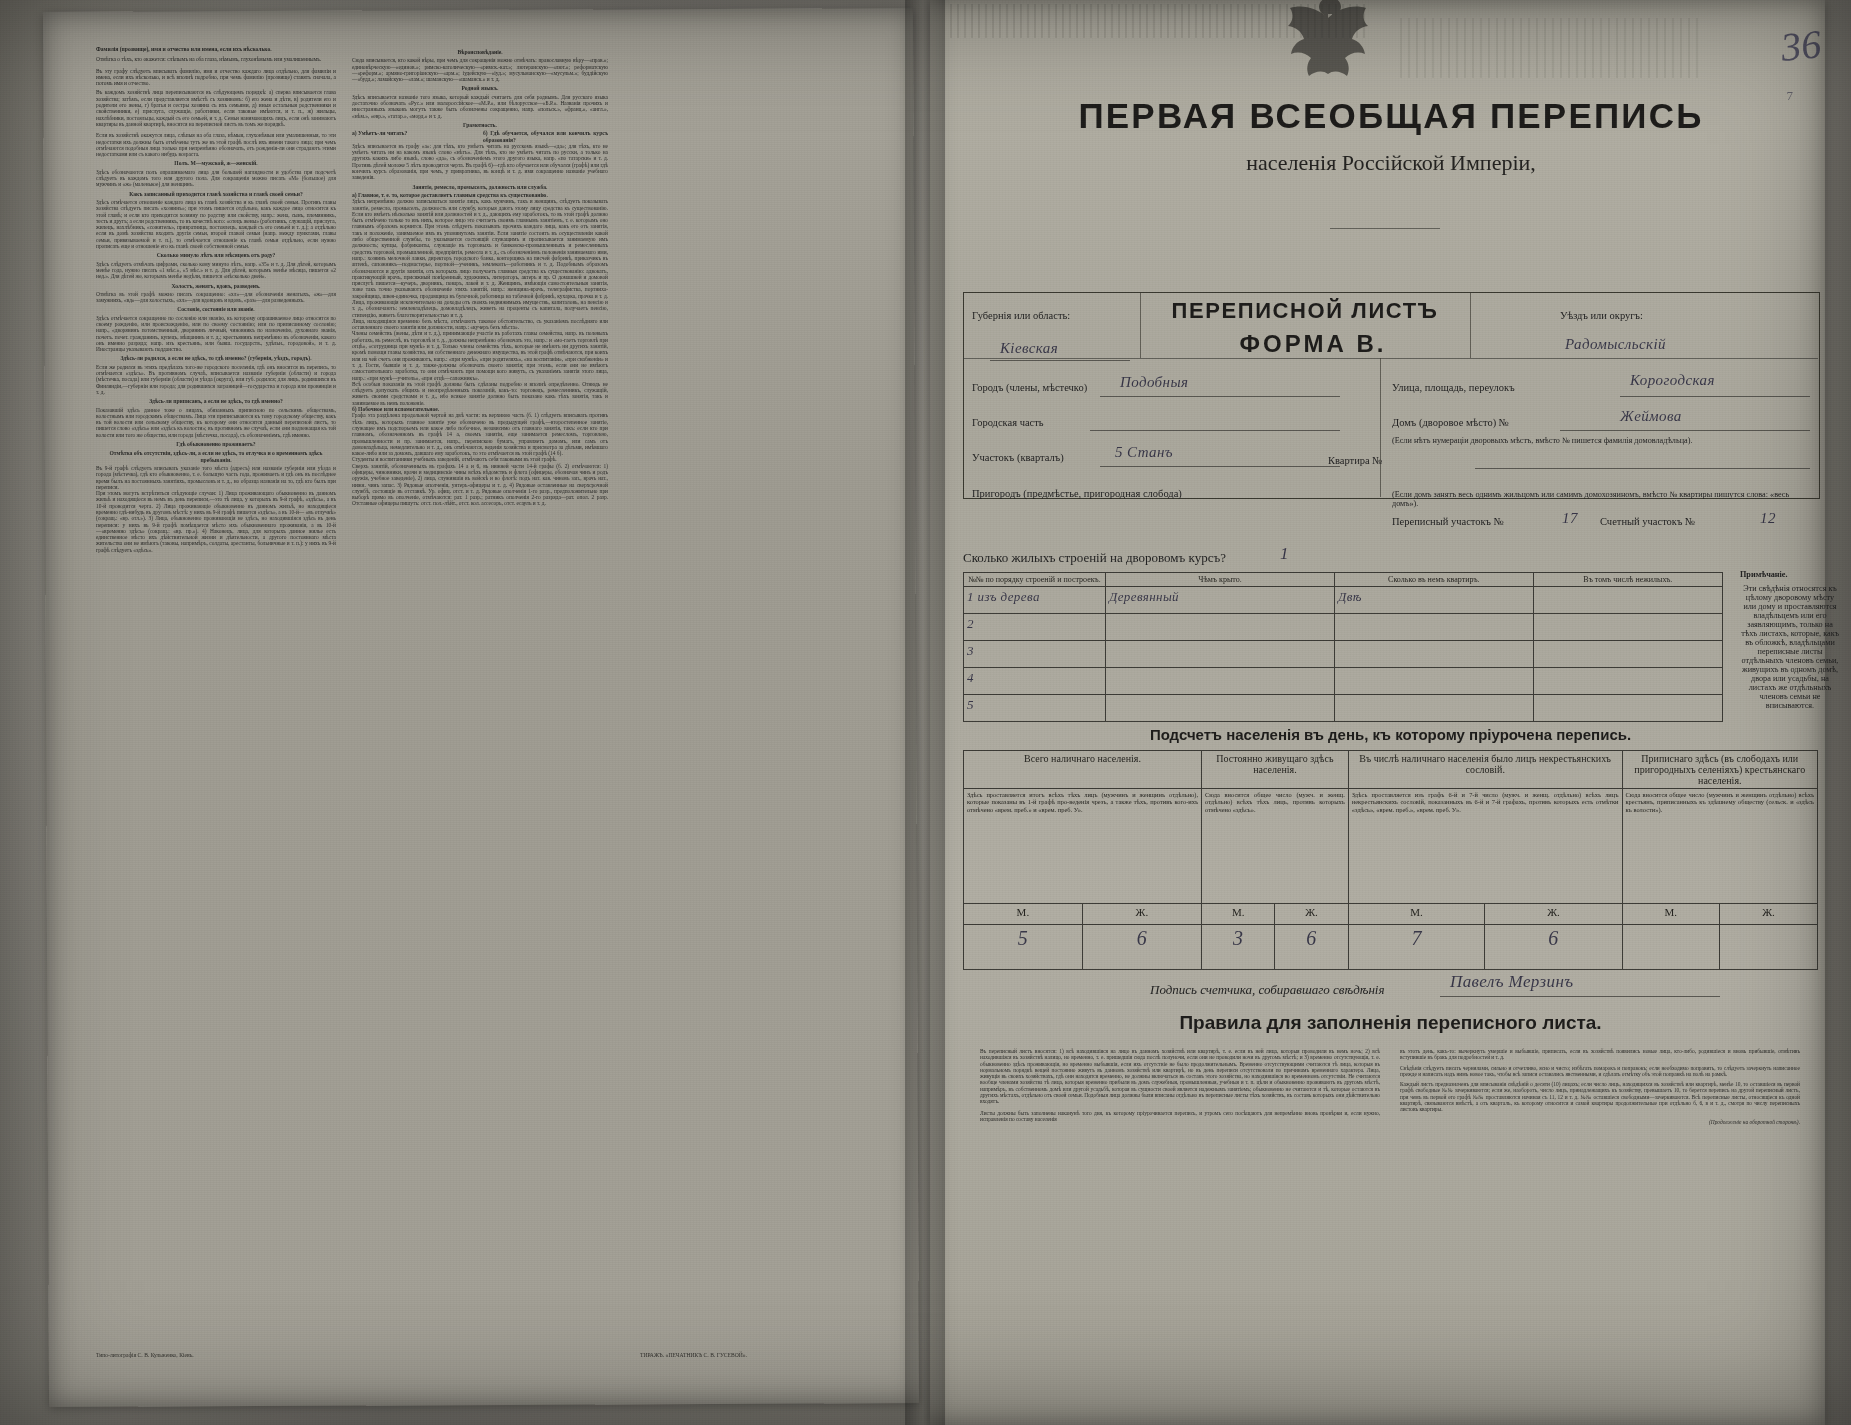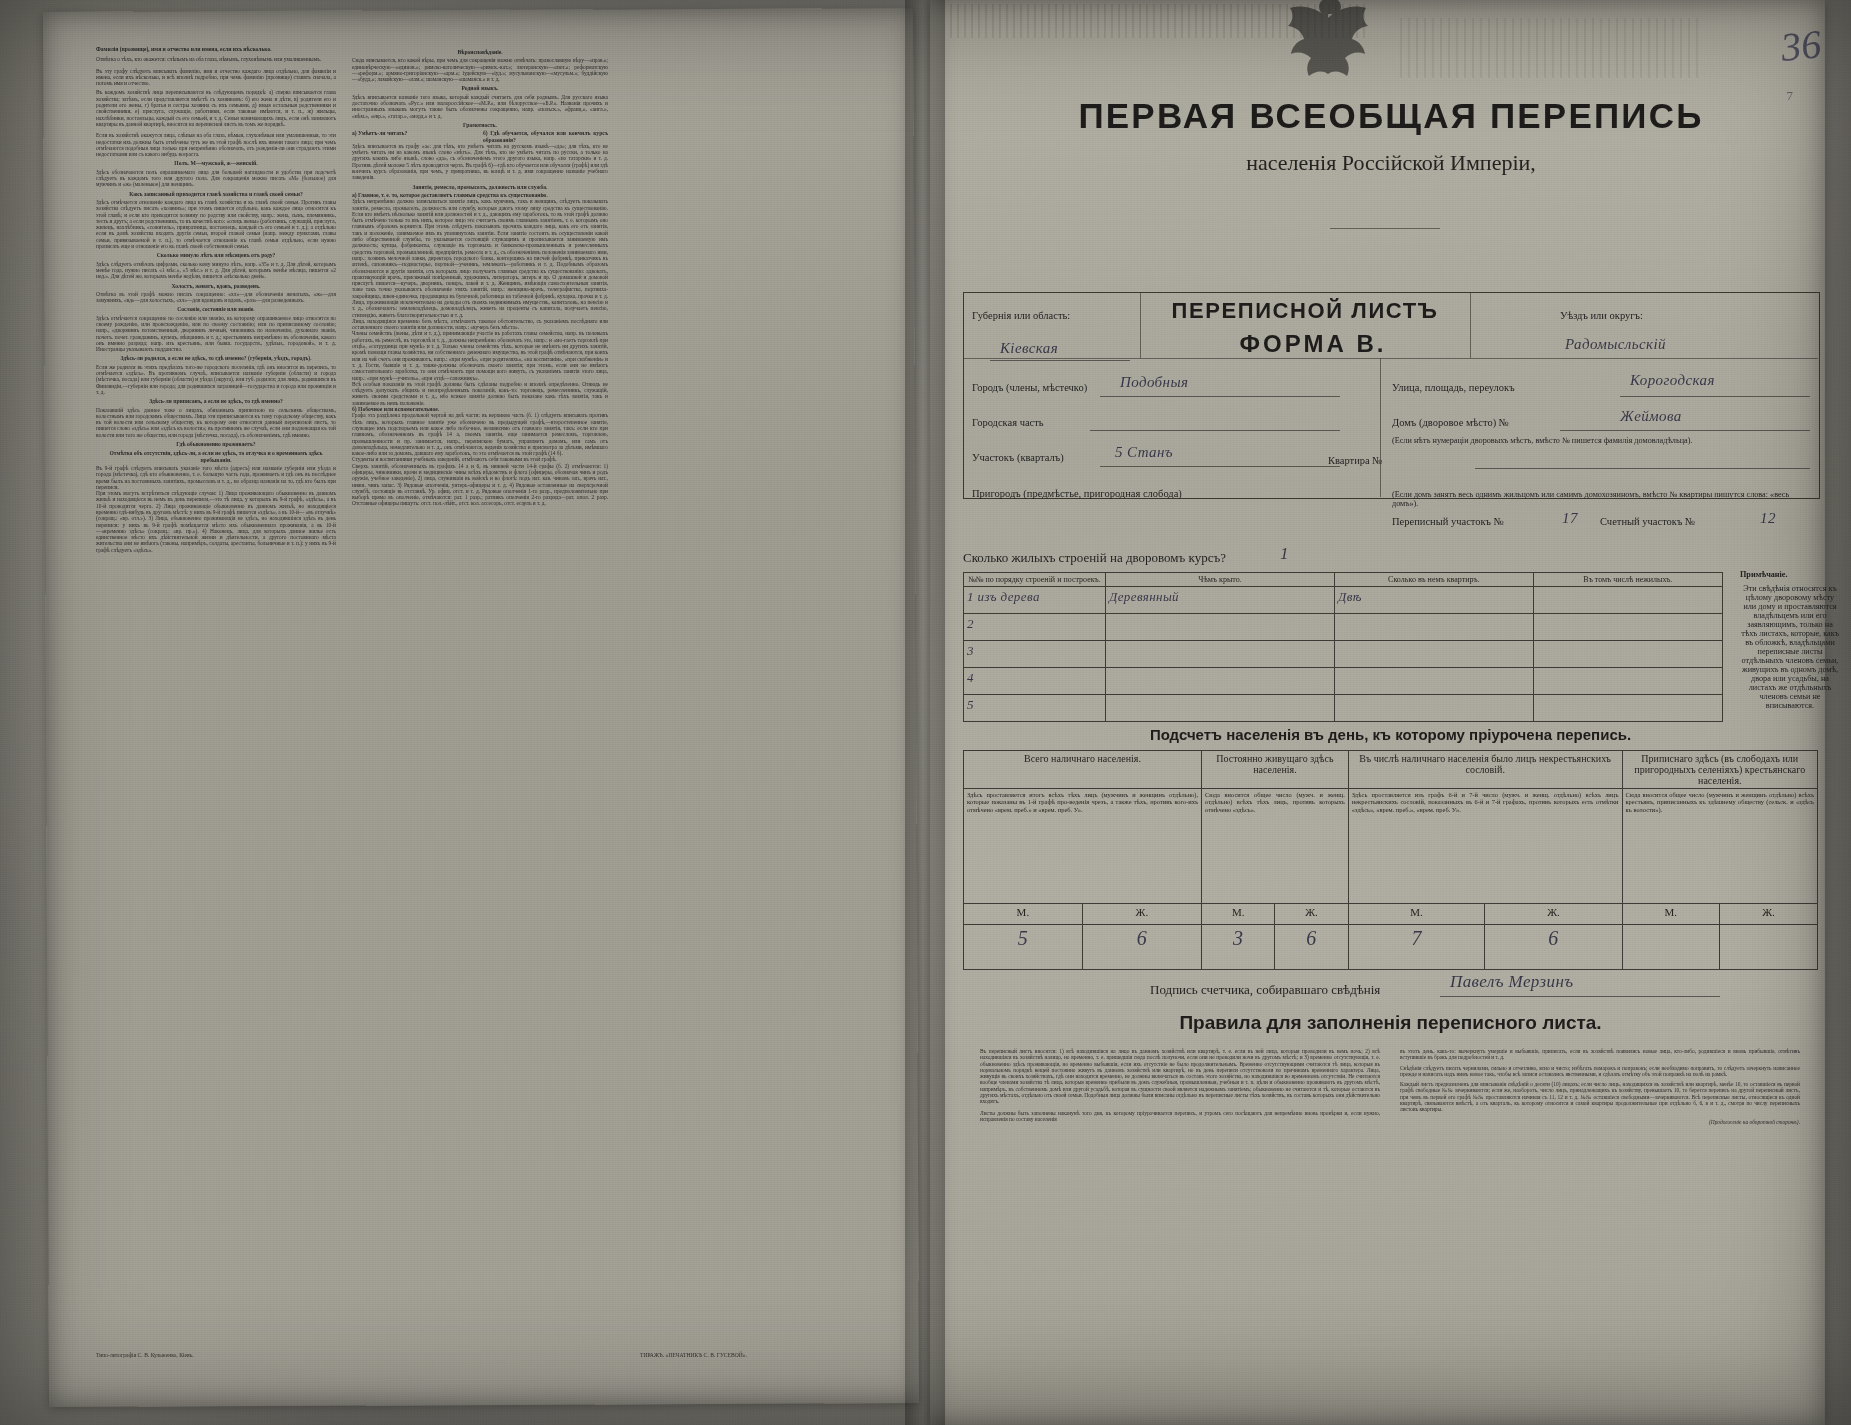--- a/index.html
+++ b/index.html
@@ -283,21 +283,21 @@
           <td style="text-align: center; height: 40px;"><span class="hand" style="font-size:20px">3</span></td>
           <td style="text-align: center; height: 40px;"><span class="hand" style="font-size:20px">6</span></td>
           <td style="text-align: center; height: 40px;"><span class="hand" style="font-size:20px">7</span></td>
           <td style="text-align: center; height: 40px;"><span class="hand" style="font-size:20px">6</span></td>
           <td style="text-align: center; height: 40px;"></td>
           <td style="text-align: center; height: 40px;"></td>
         </tr>
     </tbody>
   </table>
 
-  <div class="lbl" style="left:1150px;top:982px;font-size:13px;">Подпись счетчика, собиравшаго свѣдѣнія</div>
+  <div class="lbl" style="left:1150px;top:982px;font-size:13px;font-style:italic;">Подпись счетчика, собиравшаго свѣдѣнія</div>
   <span class="hand" style="position:absolute;left:1450px;top:972px;font-size:17px;">Павелъ Мерзинъ</span>
   <div class="hline" style="left:1440px;top:996px;width:280px;"></div>
 
   <div class="sec-title" style="left:963px;top:1012px;width:855px;text-align:center;font-size:19px;">Правила для заполненія переписного листа.</div>
 
   <div class="col" style="left:980px;top:1048px;width:400px;">
     <div>Въ переписный листъ вносятся: 1) всѣ находившіяся на лицо въ данномъ хозяйствѣ или квартирѣ, т. е. если въ ней лица, которыя проводили въ немъ ночь; 2) всѣ находившіяся въ хозяйствѣ налицо, но временно, т. е. пришедшія сюда послѣ полуночи, если они не проводили ночи въ другомъ мѣстѣ; и 3) временно отсутствующія, т. е. обыкновенно здѣсь проживающія, но временно выбывшія, если ихъ отсутствіе не было продолжительнымъ. Временно отсутствующими считаются тѣ лица, которыя въ нормальномъ порядкѣ вещей постоянно живутъ въ данномъ хозяйствѣ или квартирѣ, но въ день переписи отсутствовали по причинамъ временнаго характера. Лица, живущія въ своихъ хозяйствахъ, гдѣ они находятся временно, не должны включаться въ составъ этого хозяйства, но находившіяся во временномъ отсутствіи. Не считаются вообще членами хозяйства тѣ лица, которыя временно прибыли въ домъ служебныя, промышленныя, учебныя и т. п. цѣли и обыкновенно проживаютъ въ другомъ мѣстѣ, напримѣръ, въ собственномъ домѣ или другой усадьбѣ, которая въ сущности своей является надежнымъ занятіемъ; обыкновенно не считаются и тѣ, которые остаются въ другихъ мѣстахъ, отдѣльно отъ своей семьи. Подобныя лица должны были вписаны отдѣльно въ переписные листы тѣхъ хозяйствъ, въ составъ которыхъ они дѣйствительно входятъ.</div>
     <div style="margin-top:5px;">Листы должны быть заполнены наканунѣ того дня, къ которому пріурочивается перепись, и утромъ сего посѣщаютъ для непремѣнно вновь провѣрки и, если нужно, исправленія по составу населенія</div>
   </div>
 

